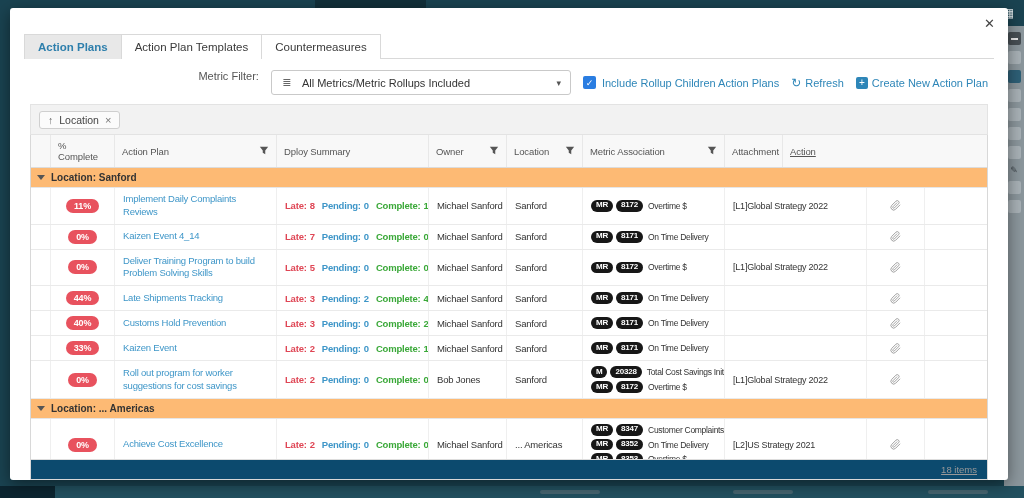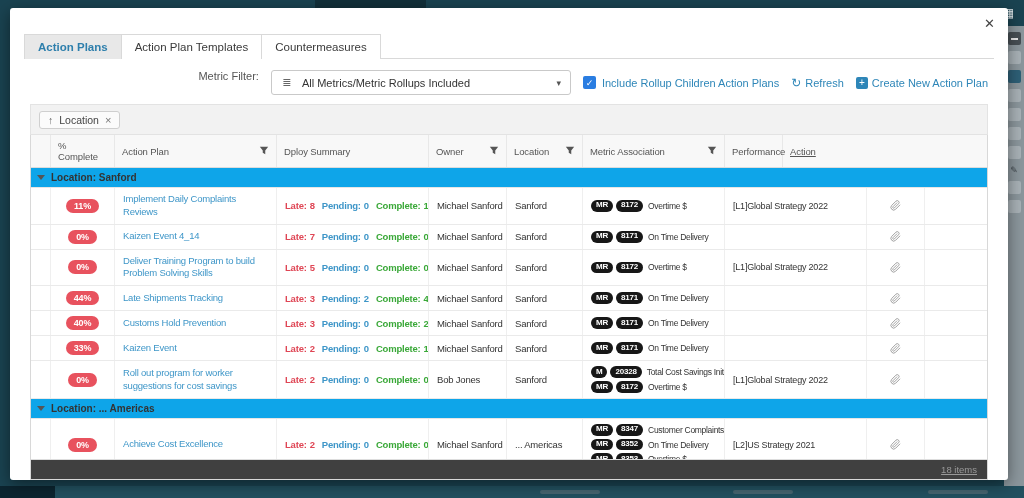--- a/index.html
+++ b/index.html
@@ -59,21 +59,21 @@
   .chip .up { color:#666; } .chip .x { color:#777; font-size:11px; }
 
   .gridwrap { margin:0 20px; border:1px solid #d8d8d8; border-top:none; display:flex; flex-direction:column;
               flex:1; min-height:0; }
   .ghead { display:flex; background:#f8f8f8; border-bottom:1px solid #dcdcdc; flex:none; }
   .hc { padding:5px 7px; font-size:9.5px; color:#555; display:flex; align-items:center; justify-content:space-between;
         border-right:1px solid #e8e8e8; cursor:pointer; letter-spacing:-0.1px; }
   .hc:last-child { border-right:none;text-decoration:underline; }
   .gbody { flex:1; min-height:0; overflow:hidden; }
   .grow-h { display:flex; align-items:center; gap:6px; padding:4px 6px; font-size:10px; font-weight:bold;
-            color:#333; background:#0ea5e9; border-bottom:1px solid #e6e6e6; cursor:pointer; }
+            color:#333; background:#fdba74; border-bottom:1px solid #e6e6e6; cursor:pointer; }
   .gcaret { width:0; height:0; border-left:4px solid transparent; border-right:4px solid transparent;
             border-top:5px solid #555; }
   .drow { display:flex; background:#fff; border-bottom:1px solid #eaeaea; }
   .dc { padding:5px 8px; font-size:9.5px; color:#333; letter-spacing:-0.2px; border-right:1px solid #efefef;
         display:flex; align-items:center; }
   .dc:last-child { border-right:none; }
   .dc.center { justify-content:center; }
   .dc.plan { color:#3e96c8; line-height:1.35; cursor:pointer; }
   .dc.tasks { white-space:nowrap; font-weight:bold; font-size:9.5px; overflow:hidden; }
   .dc.nowrap { white-space:nowrap; overflow:hidden; }
@@ -81,21 +81,21 @@
   .badge { padding:2px 8px; border-radius:9px; color:#fff; font-size:9px; font-weight:bold; }
   .badge.red { background:#e8525e; }
   .tl { color:#df4655; } .tp { color:#3e96c8; } .tc { color:#3aa838; }
   .tn { margin:0 7px 0 3px; } .tn.last { margin-right:0; }
   .mrow { display:flex; align-items:center; white-space:nowrap; }
   .pill { background:#171717; color:#fff; border-radius:8px; font-size:8px; font-weight:bold;
           padding:1.5px 5px; margin-right:3px; line-height:1.1; }
   .mname { font-size:8.5px; letter-spacing:-0.3px; color:#333; margin-left:2px; }
   .matrix-txt { font-size:9px; letter-spacing:-0.2px; }
   .clip-svg { width:11px; height:11px; cursor:pointer; }
-  .gfoot { flex:none; border-top:1px solid #ddd; background:#404040; padding:4px 10px; text-align:right;
+  .gfoot { flex:none; border-top:1px solid #ddd; background:#0c4a6e; padding:4px 10px; text-align:right;
            font-size:9.5px; color:#999;text-decoration:underline; }
   .funnel-svg { width:10px; height:10px; flex:none; }
 </style>
 </head>
 <body>
 
 <div class="topbar">
   <span class="logo">Dploy</span>
   <span class="hamburger">☰</span>
   <span class="nav-item">My Responsibilities</span>
@@ -199,21 +199,21 @@
             <path d="M1 1h10L7.5 5.5V10L4.5 8V5.5L1 1z" fill="#555"></path>
           </svg>
         </div>
         <div class="hc" style="width:142px">
           <span>Metric Association</span>
           <svg class="funnel-svg" viewBox="0 0 12 12">
             <path d="M1 1h10L7.5 5.5V10L4.5 8V5.5L1 1z" fill="#555"></path>
           </svg>
         </div>
         <div class="hc" style="width:58px">
-          <span>Performance</span>
+          <span>Attachment</span>
         </div>
         <div class="hc" style="width:58px">
           <span>Action</span>
         </div>
       </div>
     <div class="gbody" id="gbody">
         <div class="grow-h">
           <span class="gcaret"></span>
           <span>Location: Sanford</span>
         </div>

